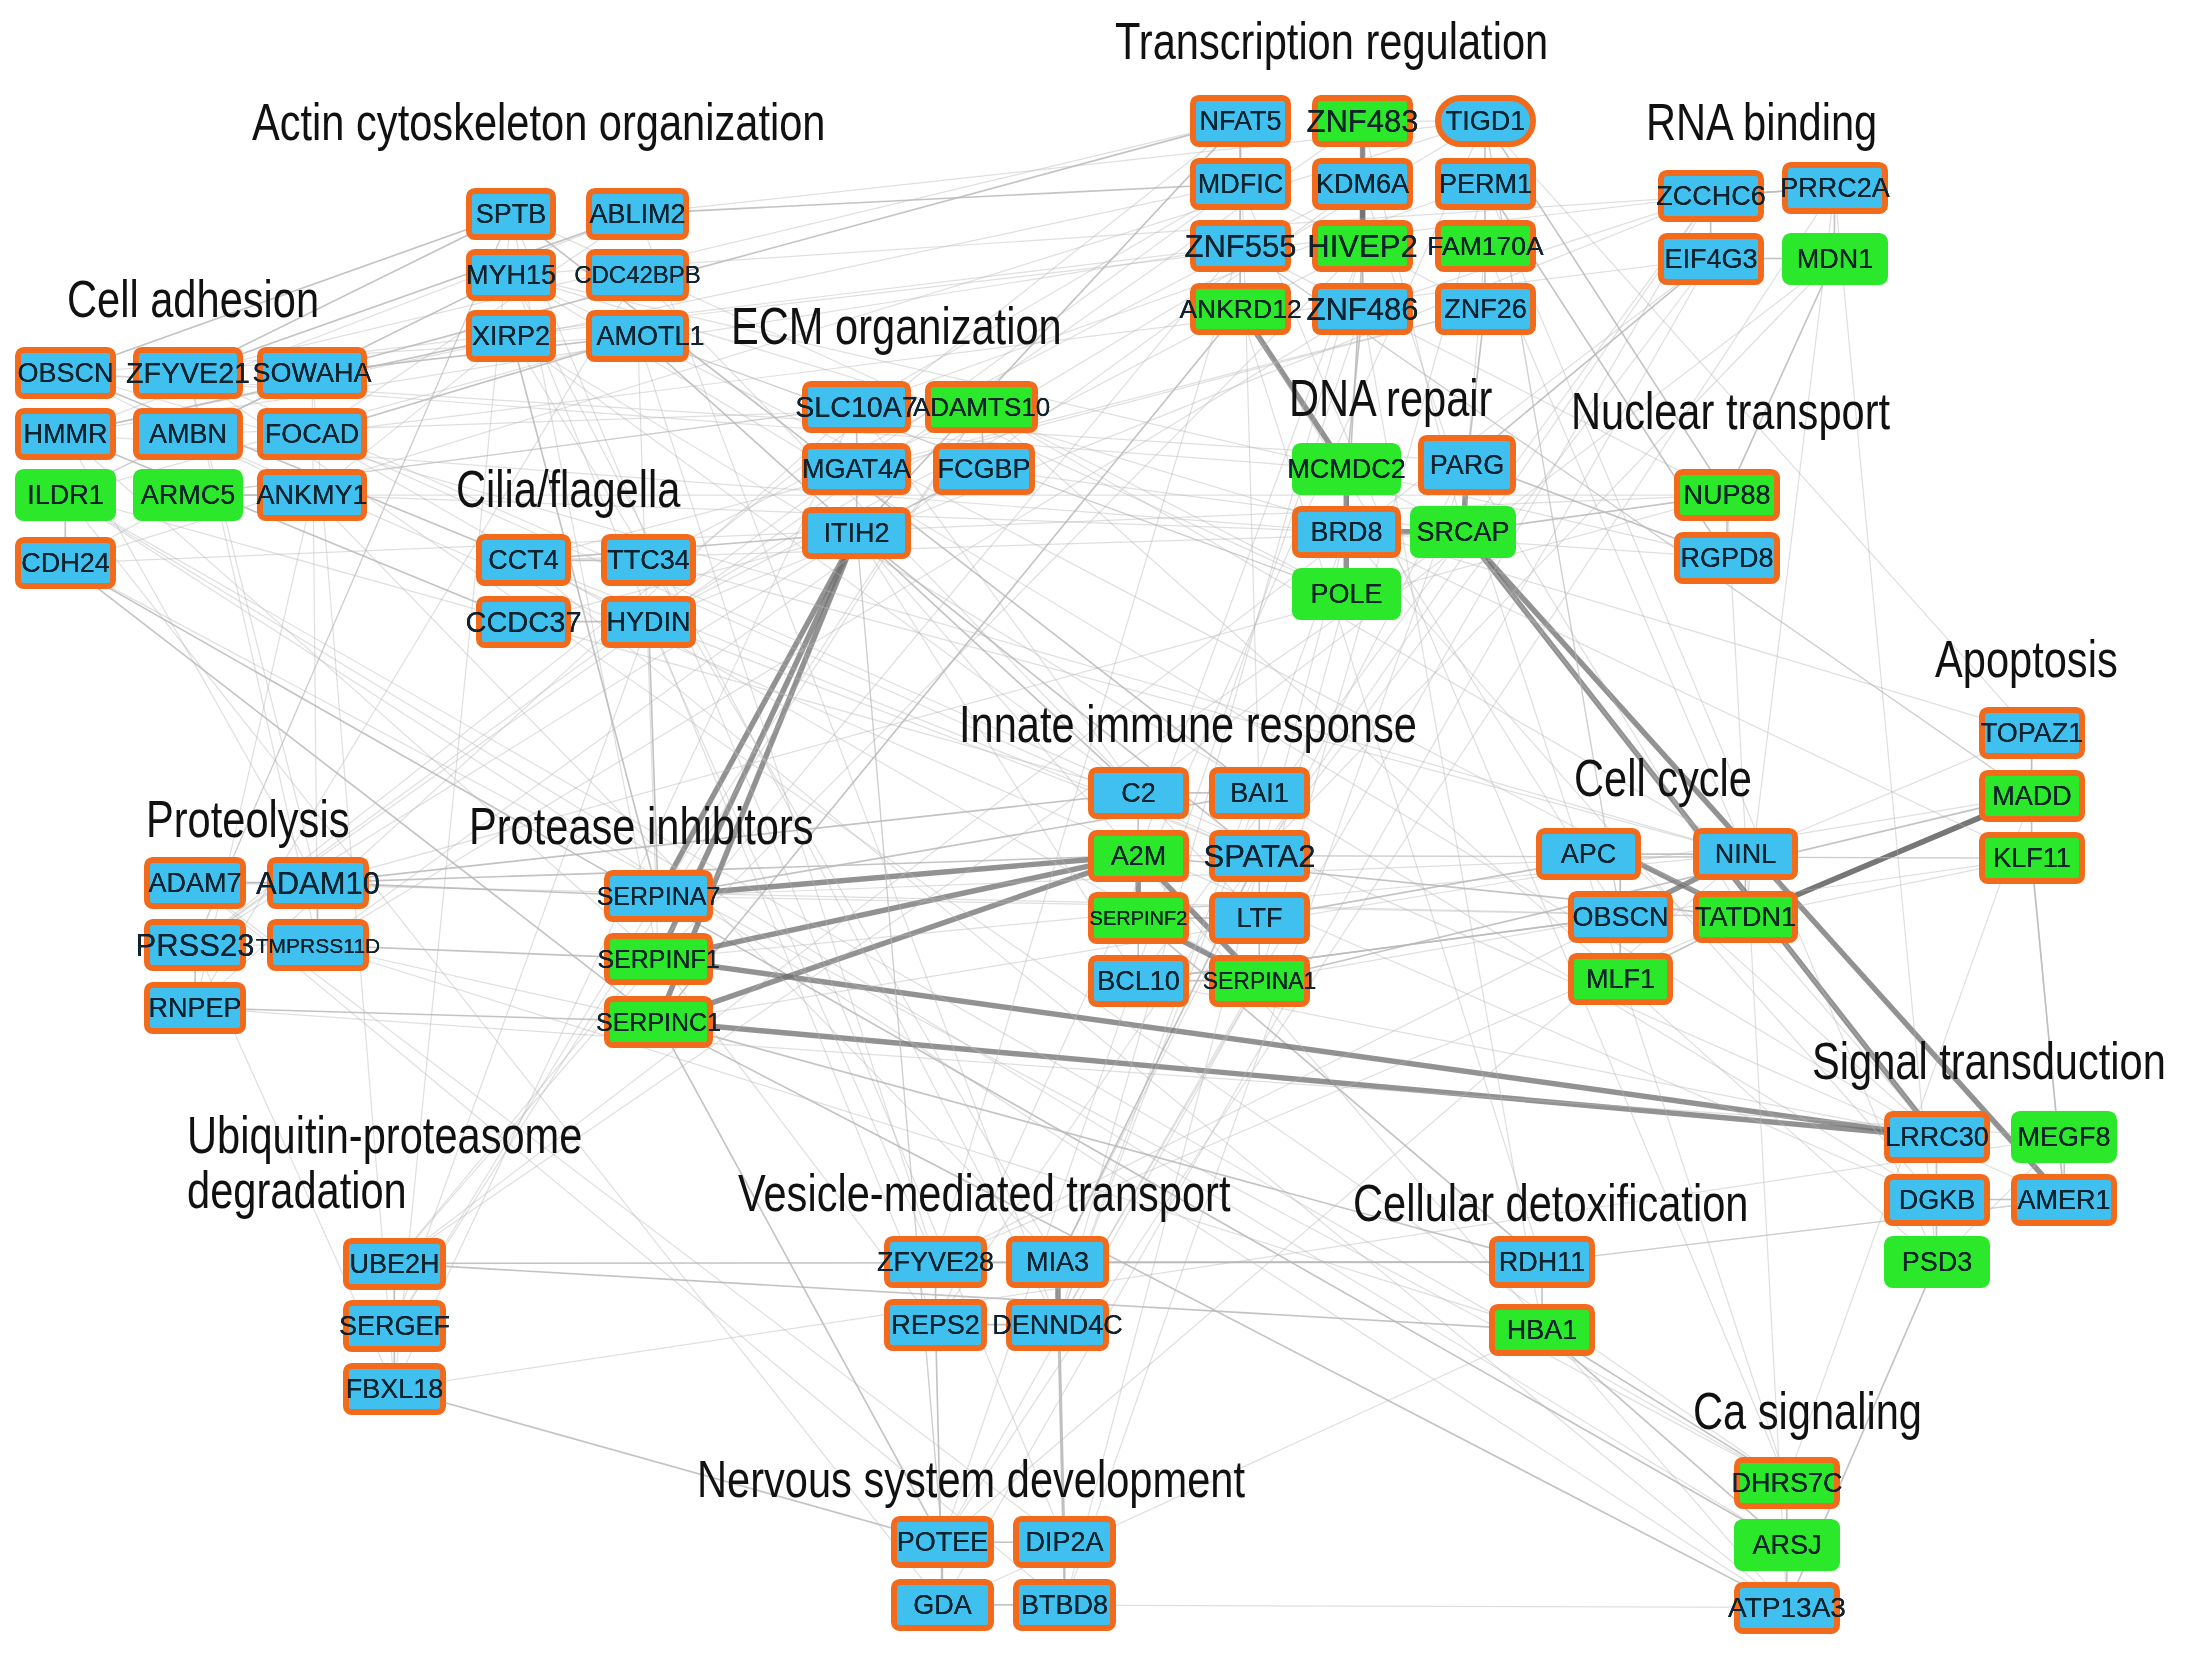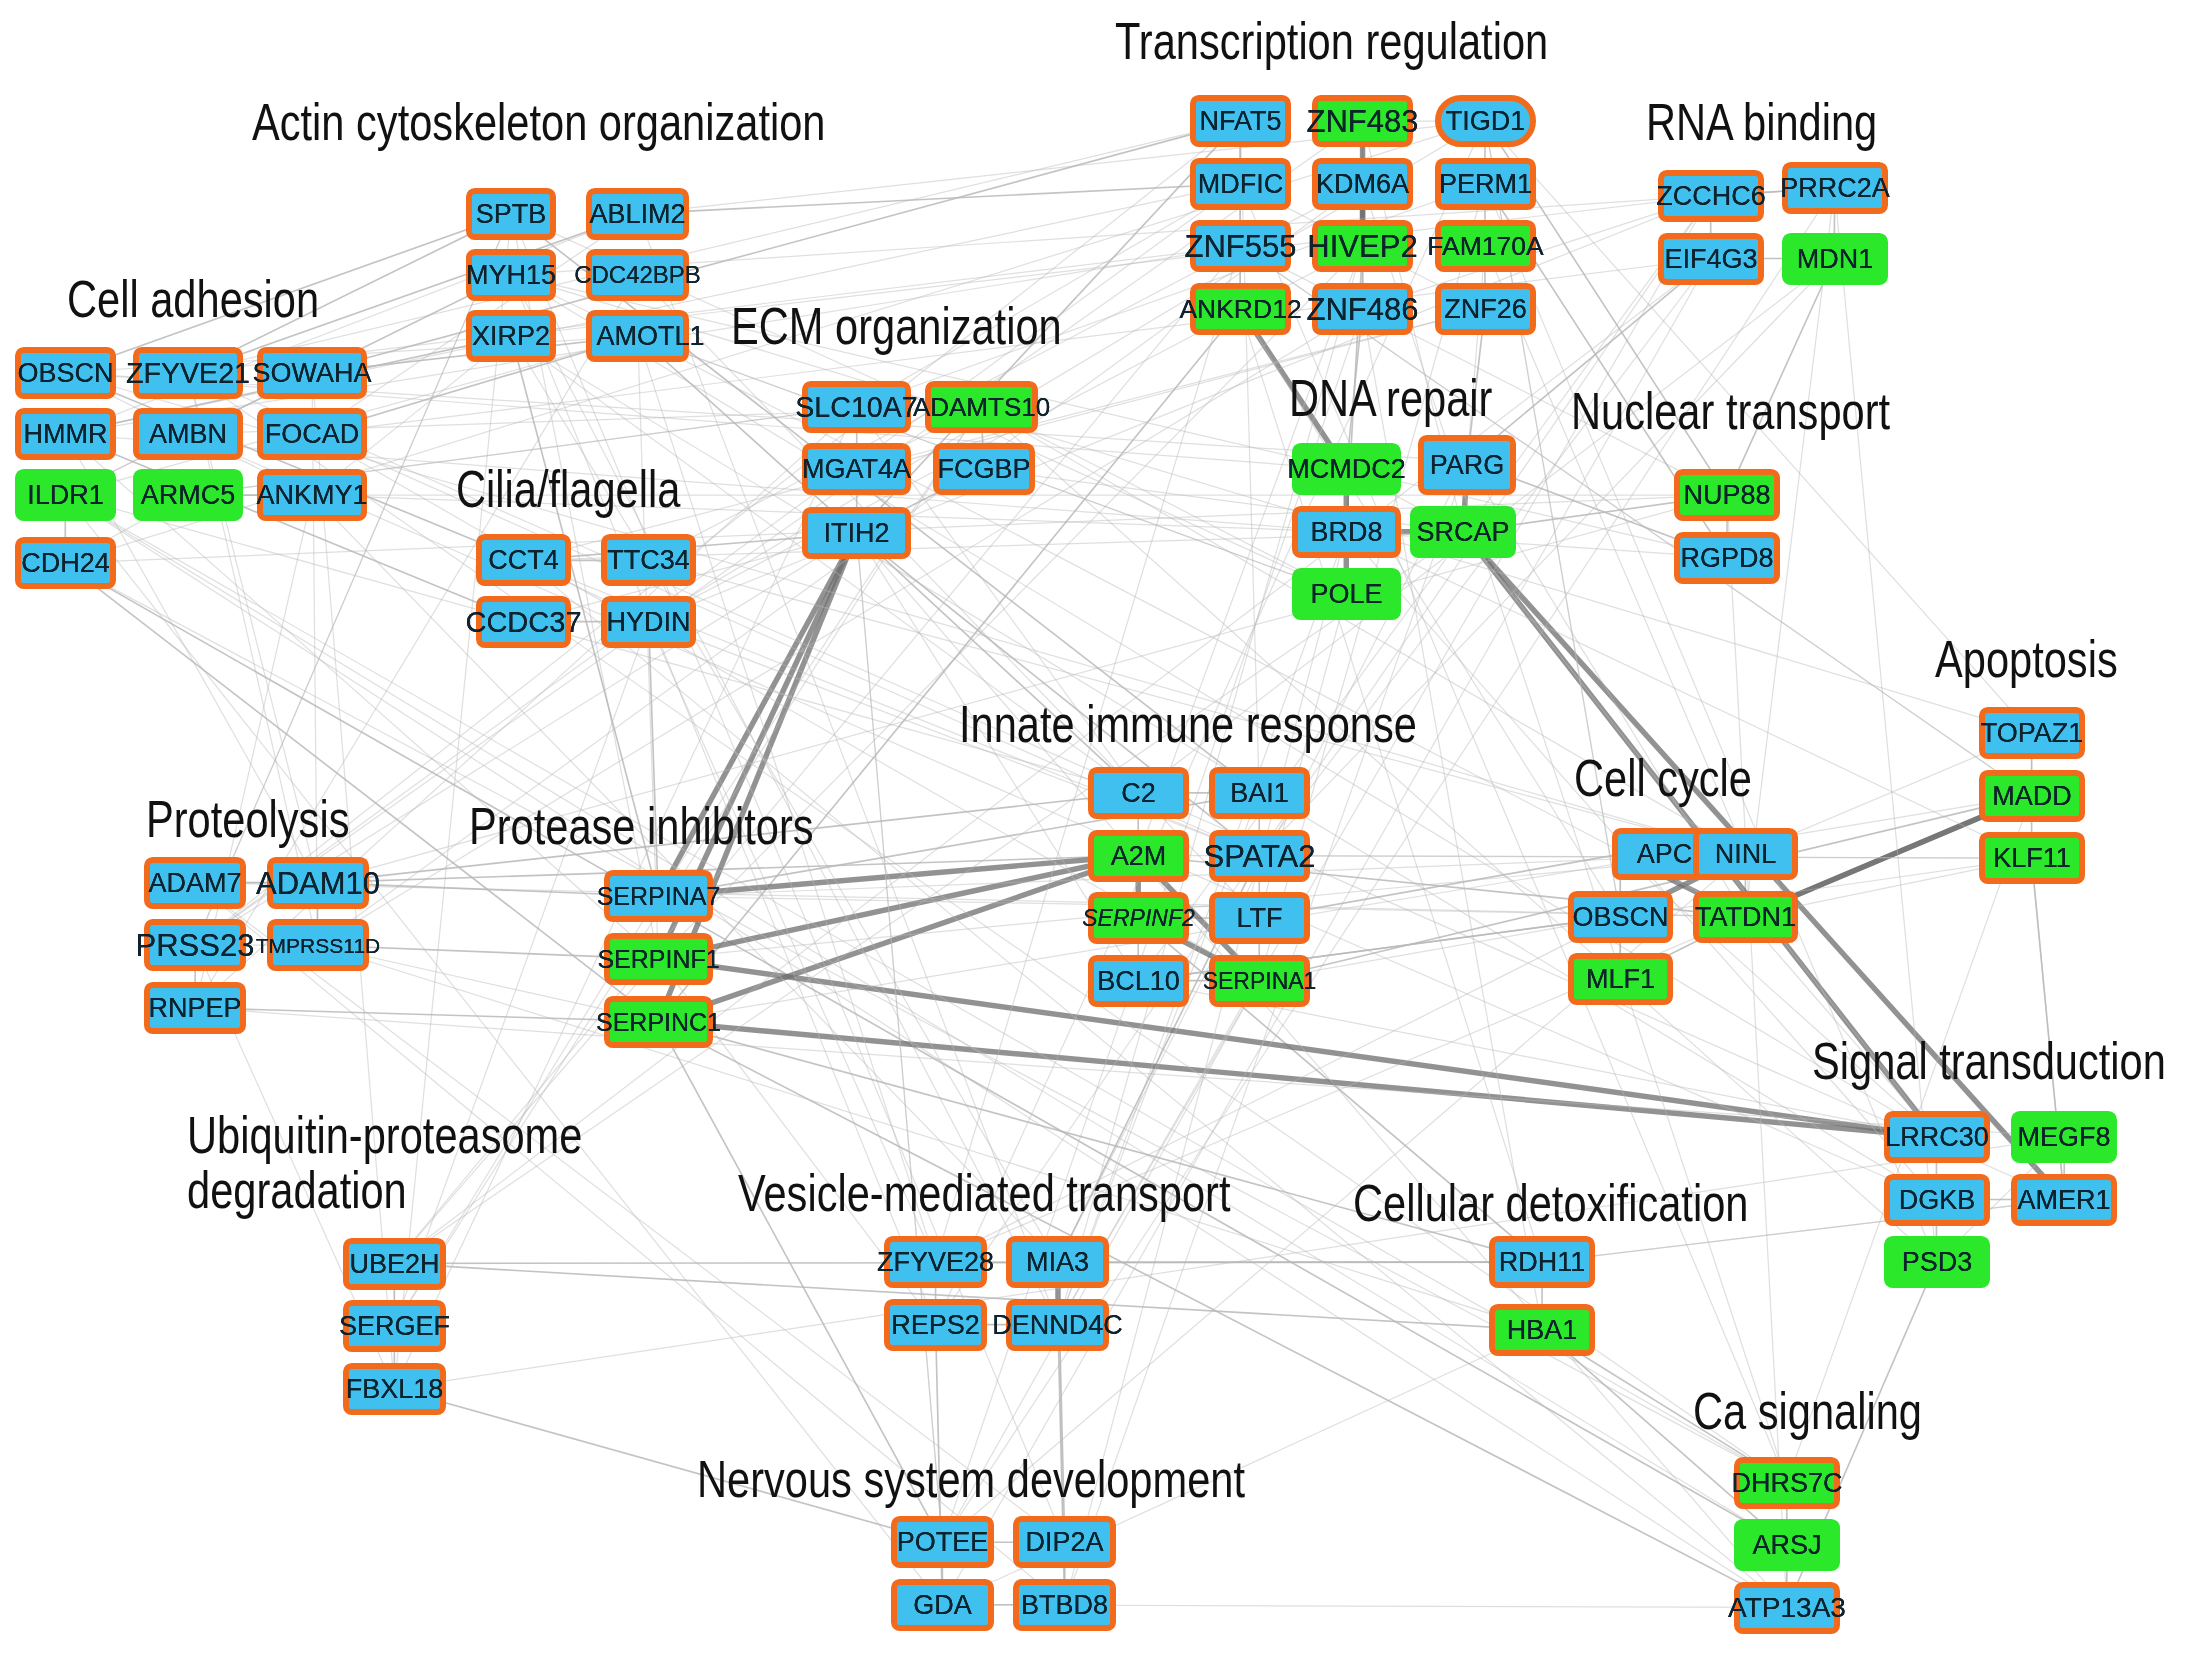--- a/index.html
+++ b/index.html
@@ -553,32 +553,32 @@
       <div class="node blue bordered" style="left: 1209px; top: 767px; width: 101px; height: 52px;">
         <span class="lbl">BAI1</span>
       </div>
       <div class="node green bordered" style="left: 1088px; top: 830px; width: 101px; height: 52px;">
         <span class="lbl">A2M</span>
       </div>
       <div class="node blue bordered" style="left: 1209px; top: 830px; width: 101px; height: 52px;">
         <span class="lbl" style="font-size: 31px;">SPATA2</span>
       </div>
       <div class="node green bordered" style="left: 1088px; top: 892px; width: 101px; height: 52px;">
-        <span class="lbl" style="font-size: 23px; font-style: italic;">SERPINF2</span>
+        <span class="lbl" style="font-size: 20px;">SERPINF2</span>
       </div>
       <div class="node blue bordered" style="left: 1209px; top: 892px; width: 101px; height: 52px;">
         <span class="lbl">LTF</span>
       </div>
       <div class="node blue bordered" style="left: 1088px; top: 955px; width: 101px; height: 52px;">
         <span class="lbl">BCL10</span>
       </div>
       <div class="node green bordered" style="left: 1209px; top: 955px; width: 101px; height: 52px;">
         <span class="lbl" style="font-size: 23px;">SERPINA1</span>
       </div>
-      <div class="node blue bordered" style="left: 1612px; top: 828px; width: 105px; height: 52px;">
+      <div class="node blue bordered" style="left: 1536px; top: 828px; width: 105px; height: 52px;">
         <span class="lbl">APC</span>
       </div>
       <div class="node blue bordered" style="left: 1693px; top: 828px; width: 105px; height: 52px;">
         <span class="lbl">NINL</span>
       </div>
       <div class="node blue bordered" style="left: 1568px; top: 891px; width: 105px; height: 52px;">
         <span class="lbl">OBSCN</span>
       </div>
       <div class="node green bordered" style="left: 1693px; top: 891px; width: 105px; height: 52px;">
         <span class="lbl">TATDN1</span>

